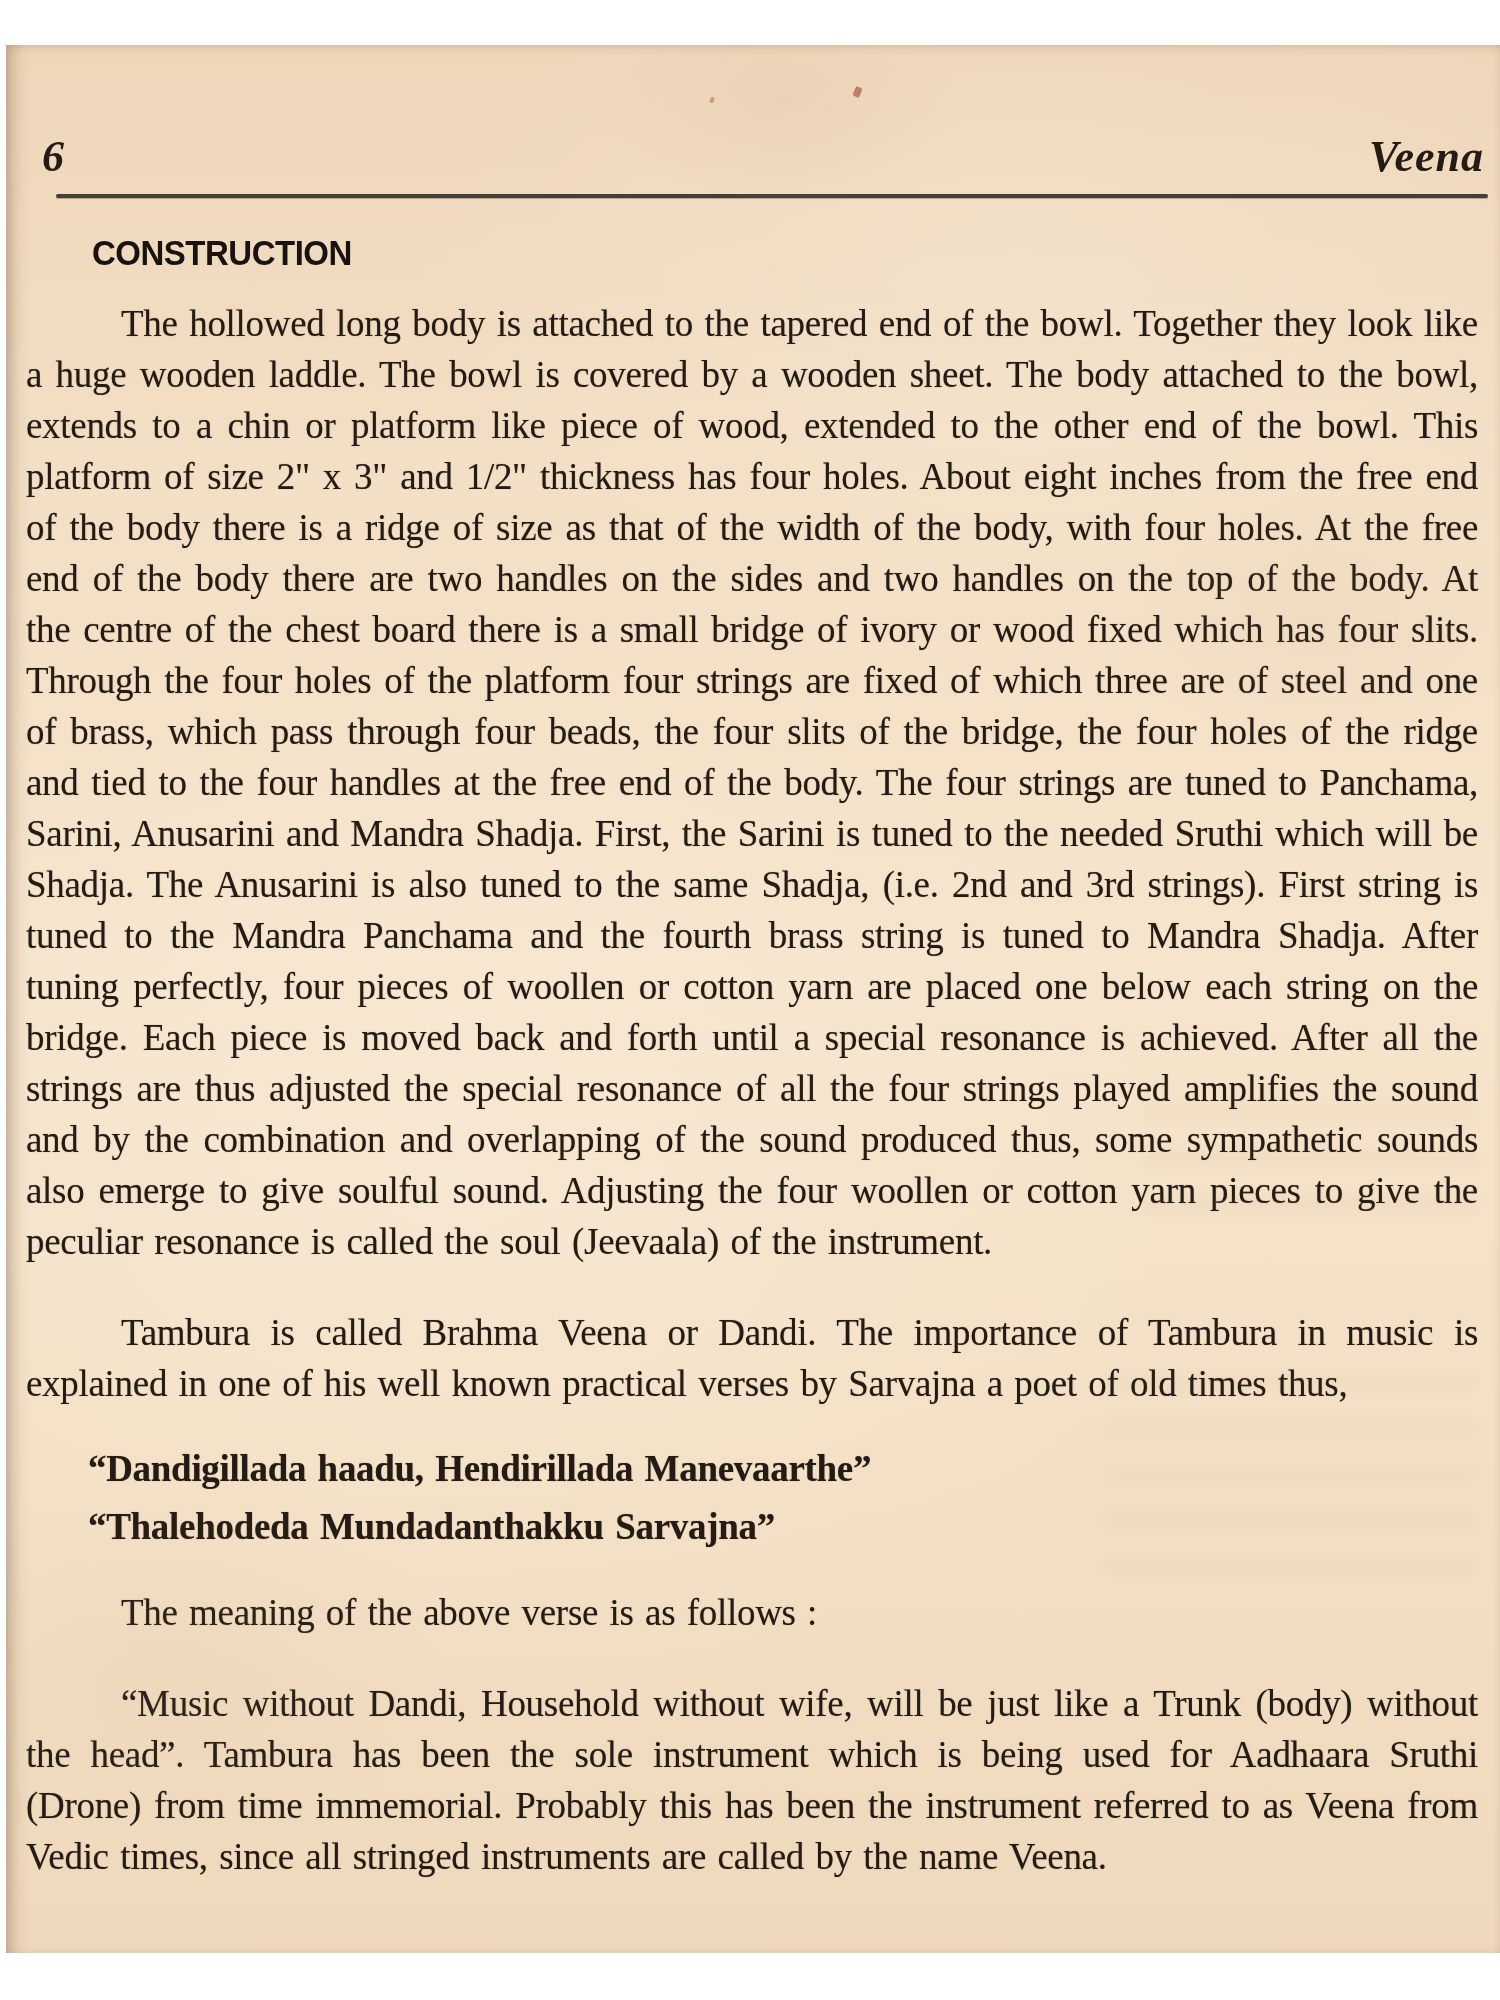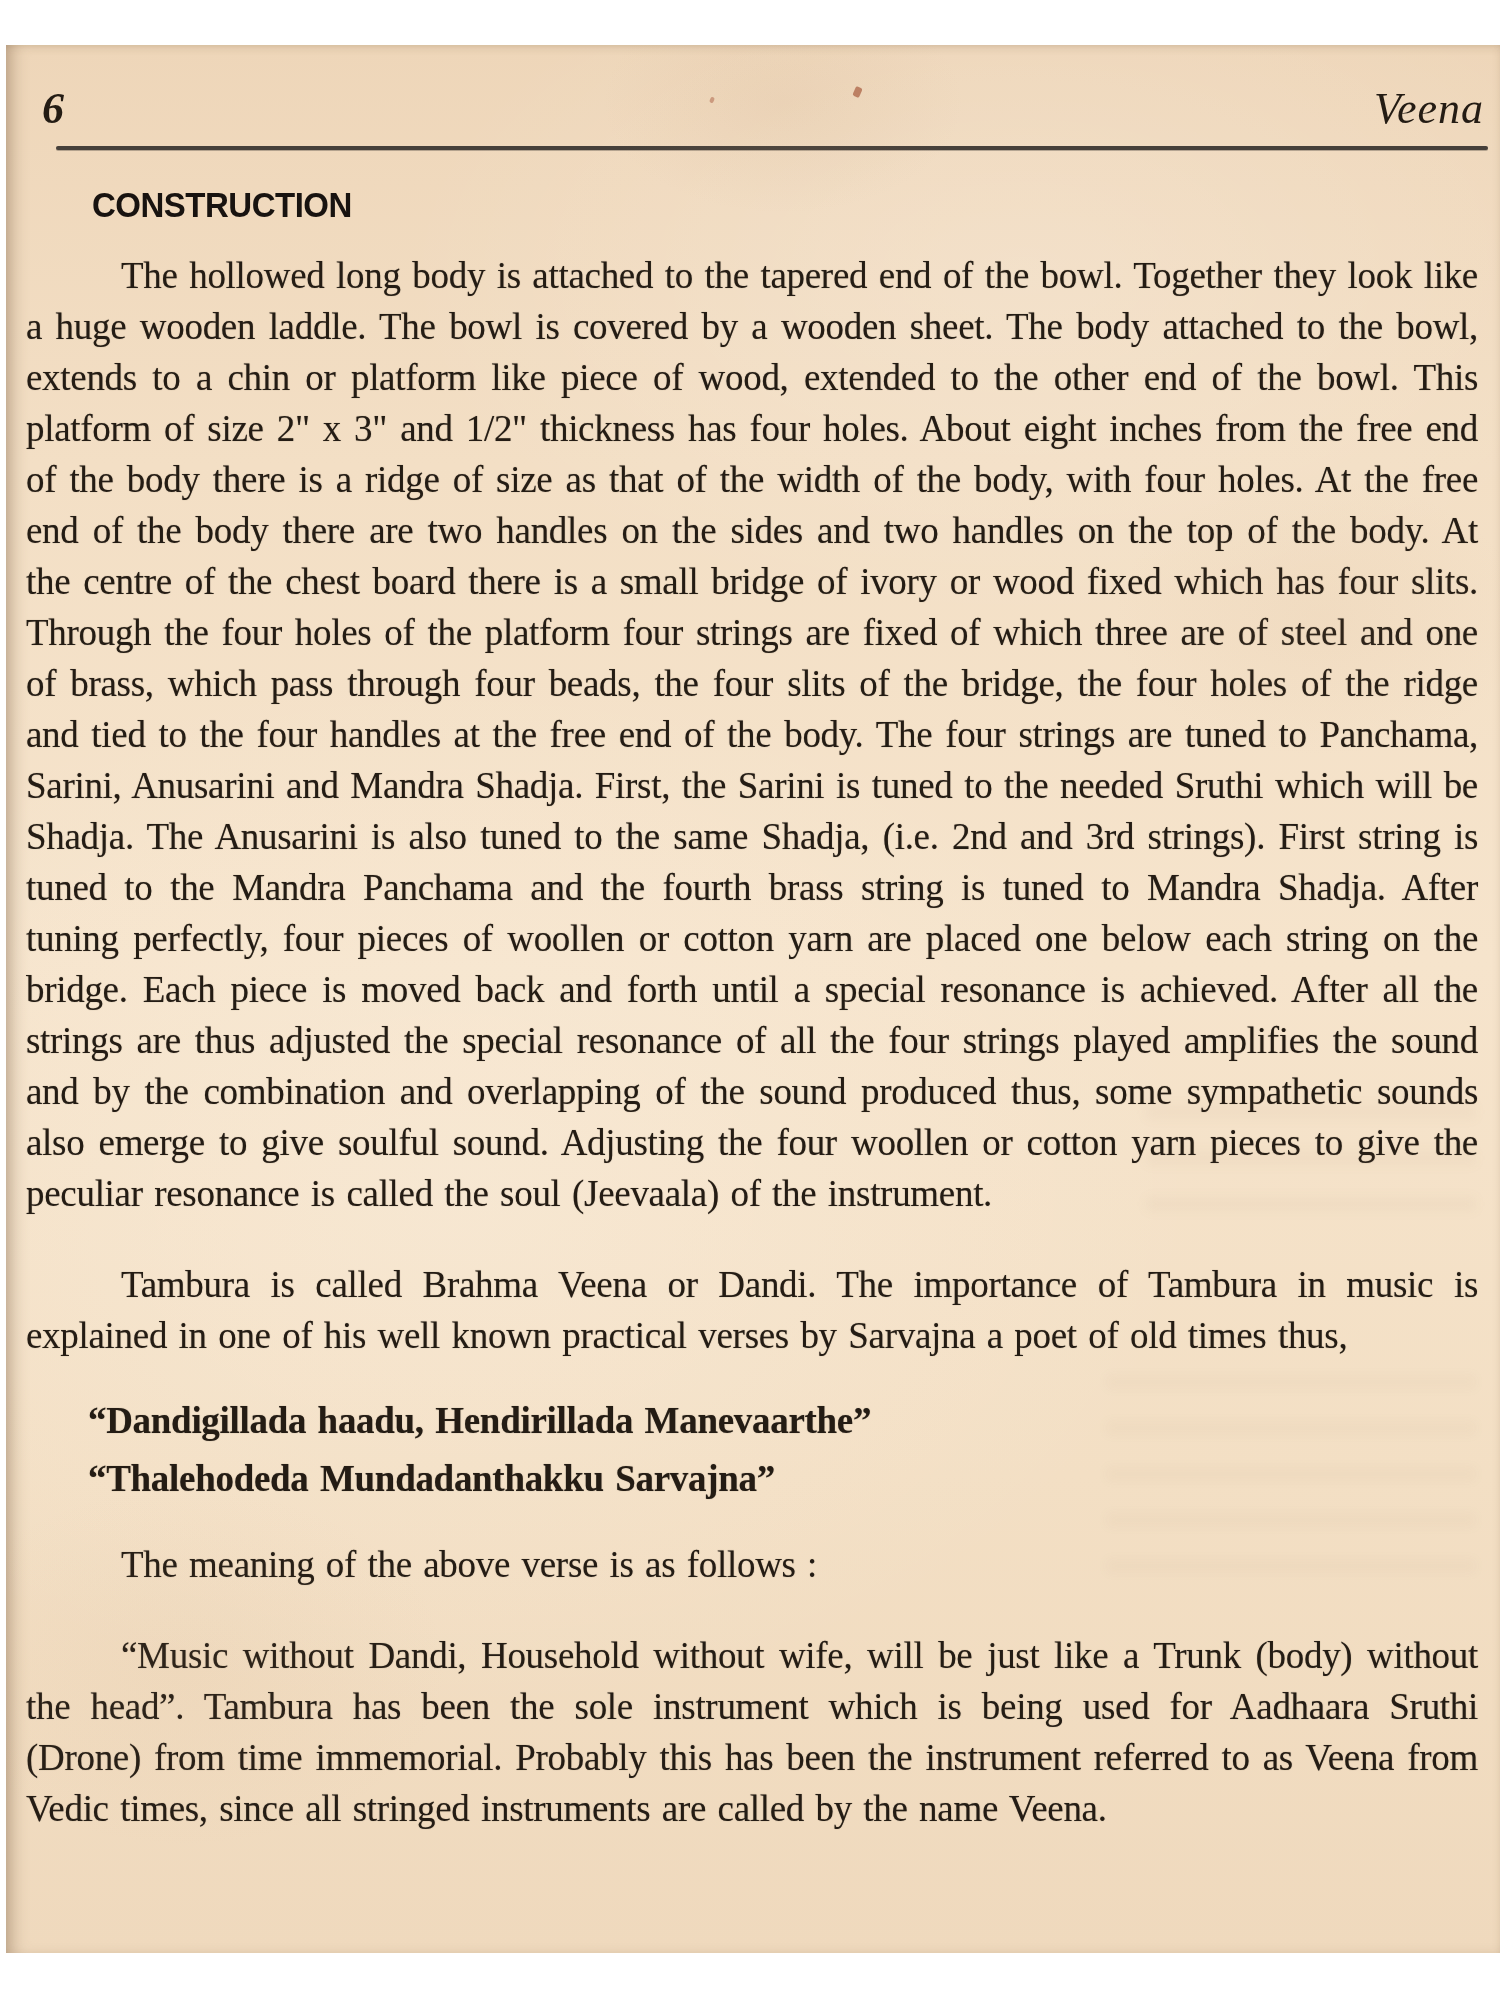--- a/index.html
+++ b/index.html
@@ -77,23 +77,24 @@
     padding: 38px 16px 0 36px;
   }
   .page-number {
     font-style: italic;
     font-weight: 600;
     font-size: 44px;
     letter-spacing: 1px;
   }
   .running-title {
     font-style: italic;
-    font-weight: 400;
+    font-weight: 700;
     font-size: 44px;
     letter-spacing: 1px;
+    margin-top: 48px;
   }
   .header-rule {
     height: 4px;
     background: #46403a;
     margin: 12px 12px 0 50px;
     border-radius: 2px;
     box-shadow: 0 1px 0 rgba(70,64,58,0.35);
   }
 
   

